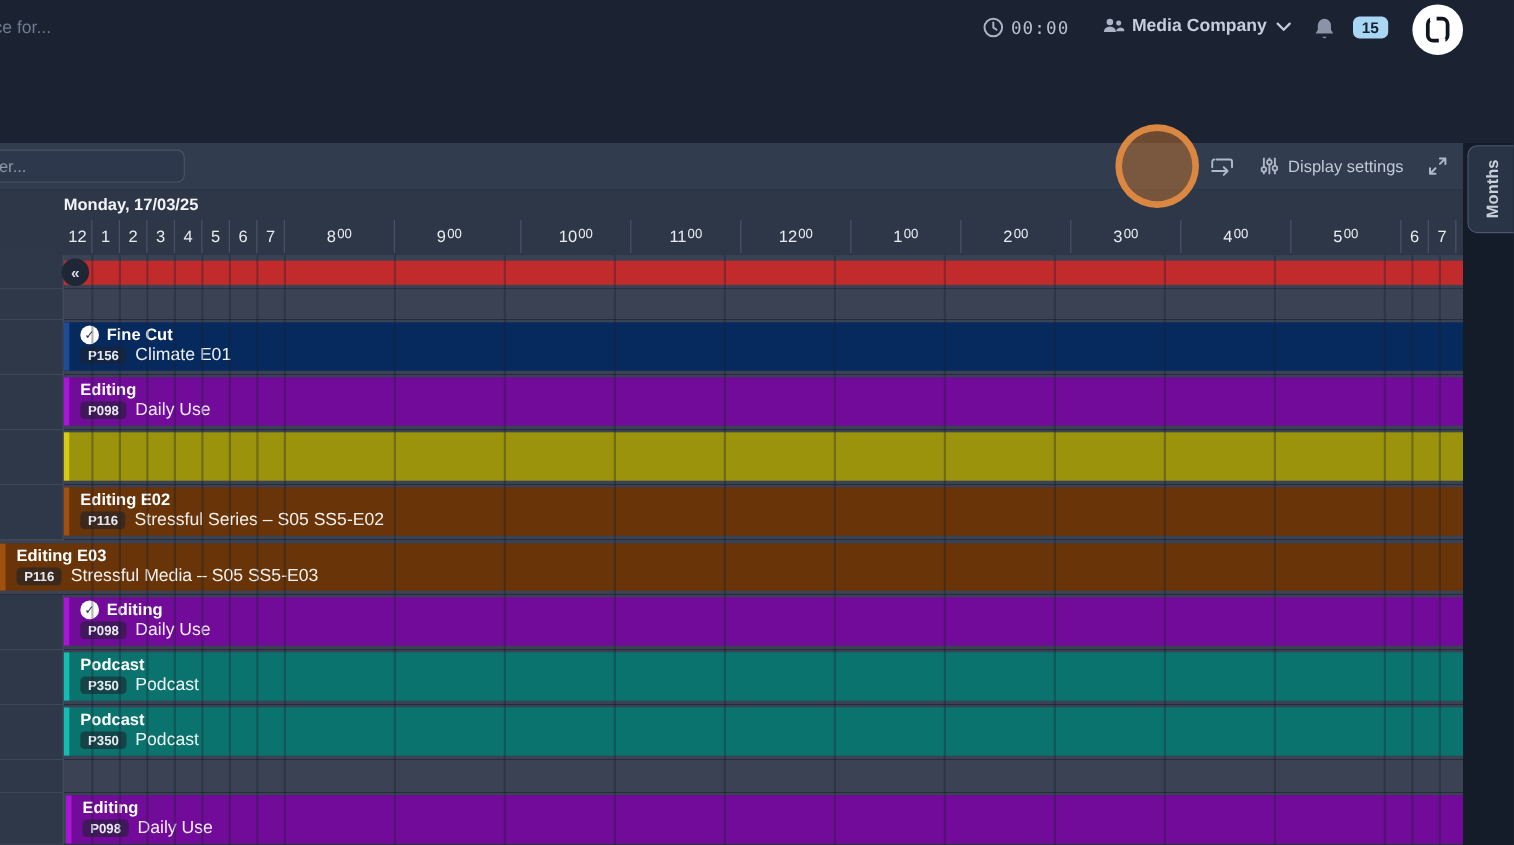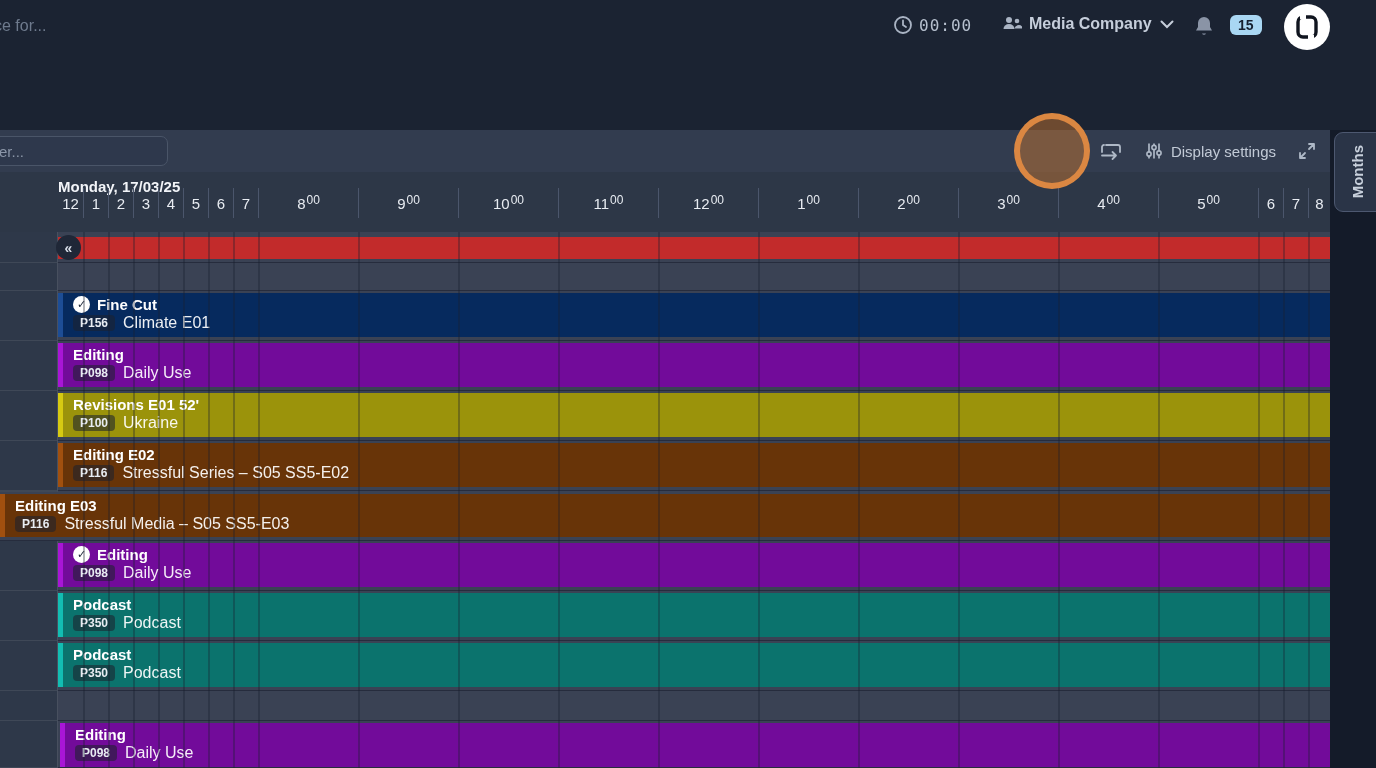--- a/index.html
+++ b/index.html
@@ -57,21 +57,21 @@
   .filter-input::placeholder { color:#8b96a8; }
   .fb-right { position:absolute; right:14px; top:0; height:42px; display:flex; align-items:center; gap:22px;
     color:#aeb8c6; }
   .fb-ic { cursor:pointer; display:flex; align-items:center; gap:8px; }
   .display-settings-txt { font-size:15px; color:#c2cad6; }
 
   
   .tl-header { position:relative; height:60px; background:#2d3747; }
   .day-label { position:absolute; left:58px; width:1272px; top:6px; text-align:left; color:#f2f4f8;
     font-size:15px; font-weight:700; }
-  .hour-scale { position:absolute; left:58px; top:16px; height:30px; display:flex;text-align:center; }
+  .hour-scale { position:absolute; left:58px; top:28px; height:30px; display:flex;text-align:center; }
   .hr-cell { height:30px; display:flex; align-items:center; justify-content:center; color:#e8ecf2;
     font-size:15px; border-left:1.5px solid #4b566c; }
   .hr-cell.first { border-left:none; }
   .hr-sup { font-size:12px; margin-top:-7px; margin-left:1px; }
 
   
   .tl-body { position:relative; height:536px; background:#3a4254; }
   .rows {}
   .row { display:flex; }
   .rowhead { width:58px; background:#2e3849; border-bottom:1px solid rgba(255,255,255,.08);
@@ -292,21 +292,21 @@
               <span>7</span>
             </div>
             <div class="hr-cell" style="width: 100px;">
               <span>8</span>
               <span class="hr-sup">00</span>
             </div>
             <div class="hr-cell" style="width: 100px;">
               <span>9</span>
               <span class="hr-sup">00</span>
             </div>
-            <div class="hr-cell" style="width: 100px;">
+            <div class="hr-cell" style="width: 100px; margin-left: 15px;">
               <span>10</span>
               <span class="hr-sup">00</span>
             </div>
             <div class="hr-cell" style="width: 100px;">
               <span>11</span>
               <span class="hr-sup">00</span>
             </div>
             <div class="hr-cell" style="width: 100px;">
               <span>12</span>
               <span class="hr-sup">00</span>
@@ -389,29 +389,20 @@
                     </div>
                   </div>
                 </div>
               </div>
             </div>
             <div class="row" style="height: 50px;">
               <div class="rowhead"></div>
               <div class="rowbody">
                 <div class="bar" style="background: rgb(155, 147, 11);">
                   <div class="bar-edge" style="background: rgb(214, 202, 18);"></div>
-                  <div class="bar-content">
-                    <div class="bar-title-line">
-                      <span class="bar-title">Revisions E01 52'</span>
-                    </div>
-                    <div class="bar-sub-line">
-                      <span class="code-badge">P100</span>
-                      <span class="bar-sub">Ukraine</span>
-                    </div>
-                  </div>
                 </div>
               </div>
             </div>
             <div class="row" style="height: 50px;">
               <div class="rowhead"></div>
               <div class="rowbody">
                 <div class="bar" style="background: rgb(104, 52, 8);">
                   <div class="bar-edge" style="background: rgb(161, 80, 15);"></div>
                   <div class="bar-content">
                     <div class="bar-title-line">

